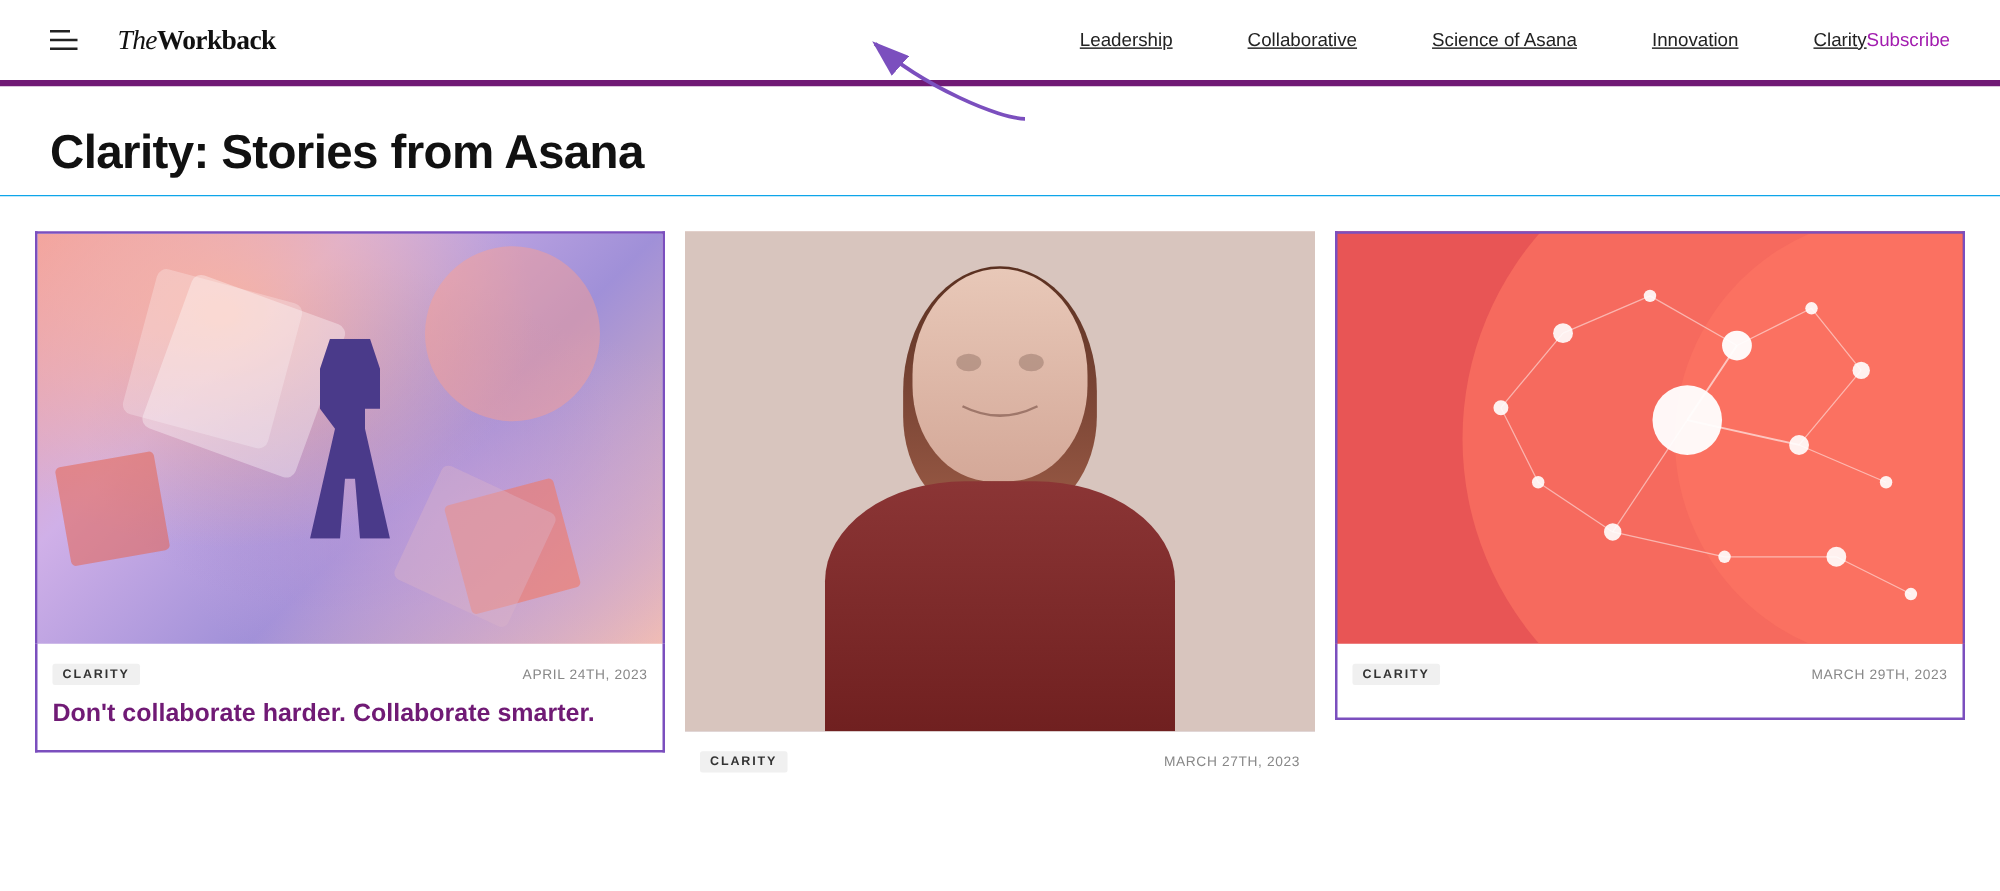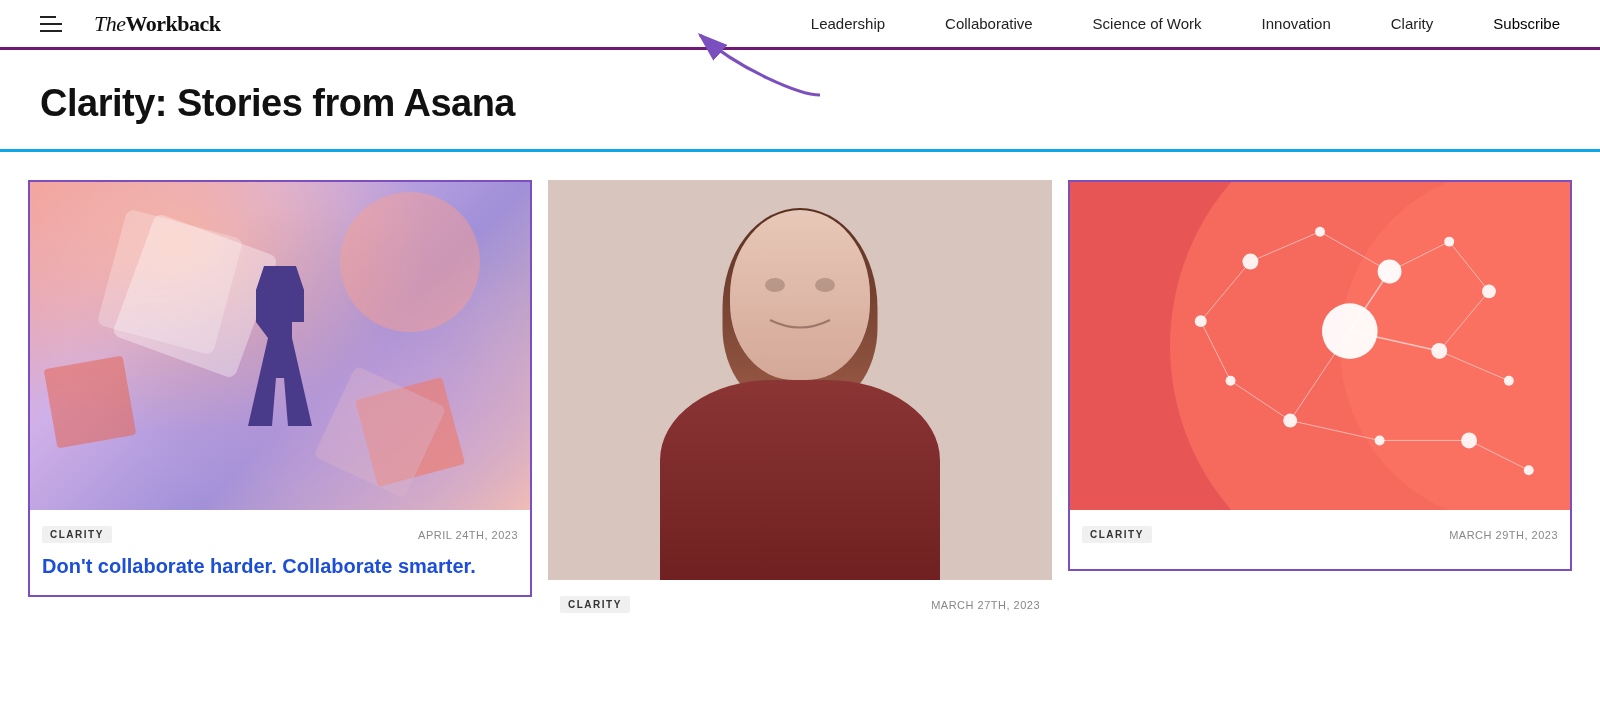--- a/index.html
+++ b/index.html
@@ -3,22 +3,22 @@
   <meta charset="utf-8">
   <style>
     * { margin: 0; padding: 0; box-sizing: border-box; }
     body { font-family: Georgia, 'Times New Roman', serif; background: #fff; width: 1600px; overflow-x: hidden; }
 
     
     nav {
       display: flex;
       align-items: center;
       padding: 0 40px;
-      height: 50px;
-      border-bottom: 3px solid #701a75;
+      height: 69px;
+      border-bottom: 5px solid #701a75;
       position: relative;
     }
     .nav-menu-icon {
       margin-right: 32px;
       cursor: pointer;
       display: flex;
       flex-direction: column;
       gap: 5px;
     }
     .nav-menu-icon span {
@@ -38,52 +38,52 @@
       letter-spacing: -0.5px;
       margin-right: auto;
       cursor: pointer;
       white-space: nowrap;
     }
     .logo em { font-style: italic; font-weight: 400; }
     .nav-links {
       display: flex;
       gap: 60px;
       align-items: center;
-      margin-right: 60px;
+      text-decoration: underline;
     }
     .nav-links a {
       text-decoration: none;
       color: #222;
       font-family: Arial, sans-serif;
       font-size: 15px;
       font-weight: 400;
       cursor: pointer;
     }
     .nav-subscribe {
       font-family: Arial, sans-serif;
       font-size: 15px;
-      color: #000000;
+      color: #a21caf;
       cursor: pointer;
     }
 
     
     .arrow-annotation {
       position: absolute;
       top: 10px;
       left: 620px;
       pointer-events: none;
     }
     .arrow-annotation svg {
       overflow: visible;
     }
 
     
     .page-title-section {
-      padding: 32px 40px 24px 40px;
-      border-bottom: 3px solid #0ea5e9;
+      padding: 32px 40px 12px 40px;
+      border-bottom: 1px solid #0ea5e9;
     }
     .page-title-section h1 {
       font-family: Arial, sans-serif;
       font-size: 38px;
       font-weight: 700;
       color: #111;
       letter-spacing: -0.5px;
     }
 
     
@@ -261,21 +261,21 @@
       font-family: Liberation Sans, sans-serif;
       font-size: 11px;
       color: #888;
       letter-spacing: 0.5px;
       text-transform: uppercase;
     }
     .card-headline {
       font-family: Arial, sans-serif;
       font-size: 20px;
       font-weight: 700;
-      color: #1d4ed8;
+      color: #701a75;
       line-height: 1.3;
     }
 
     
     .card-2-text {
       border: none;
       padding: 18px 4px 16px 4px;
     }
 
     
@@ -300,21 +300,21 @@
     <span></span>
     <span></span>
     <span></span>
   </div>
   <div class="logo">
     <em>The</em><strong>Workback</strong>
   </div>
   <div class="nav-links">
     <a>Leadership</a>
     <a>Collaborative</a>
-    <a>Science of Work</a>
+    <a>Science of Asana</a>
     <a>Innovation</a>
     <a>Clarity</a>
   </div>
   <div class="nav-subscribe">Subscribe</div>
 
   <div class="arrow-annotation">
     <svg width="220" height="90" viewBox="0 0 220 90">
       <defs>
         <marker id="arrowhead" markerWidth="10" markerHeight="7" refX="9" refY="3.5" orient="auto">
           <polygon points="0 0, 10 3.5, 0 7" fill="#7b4fbe"></polygon>

